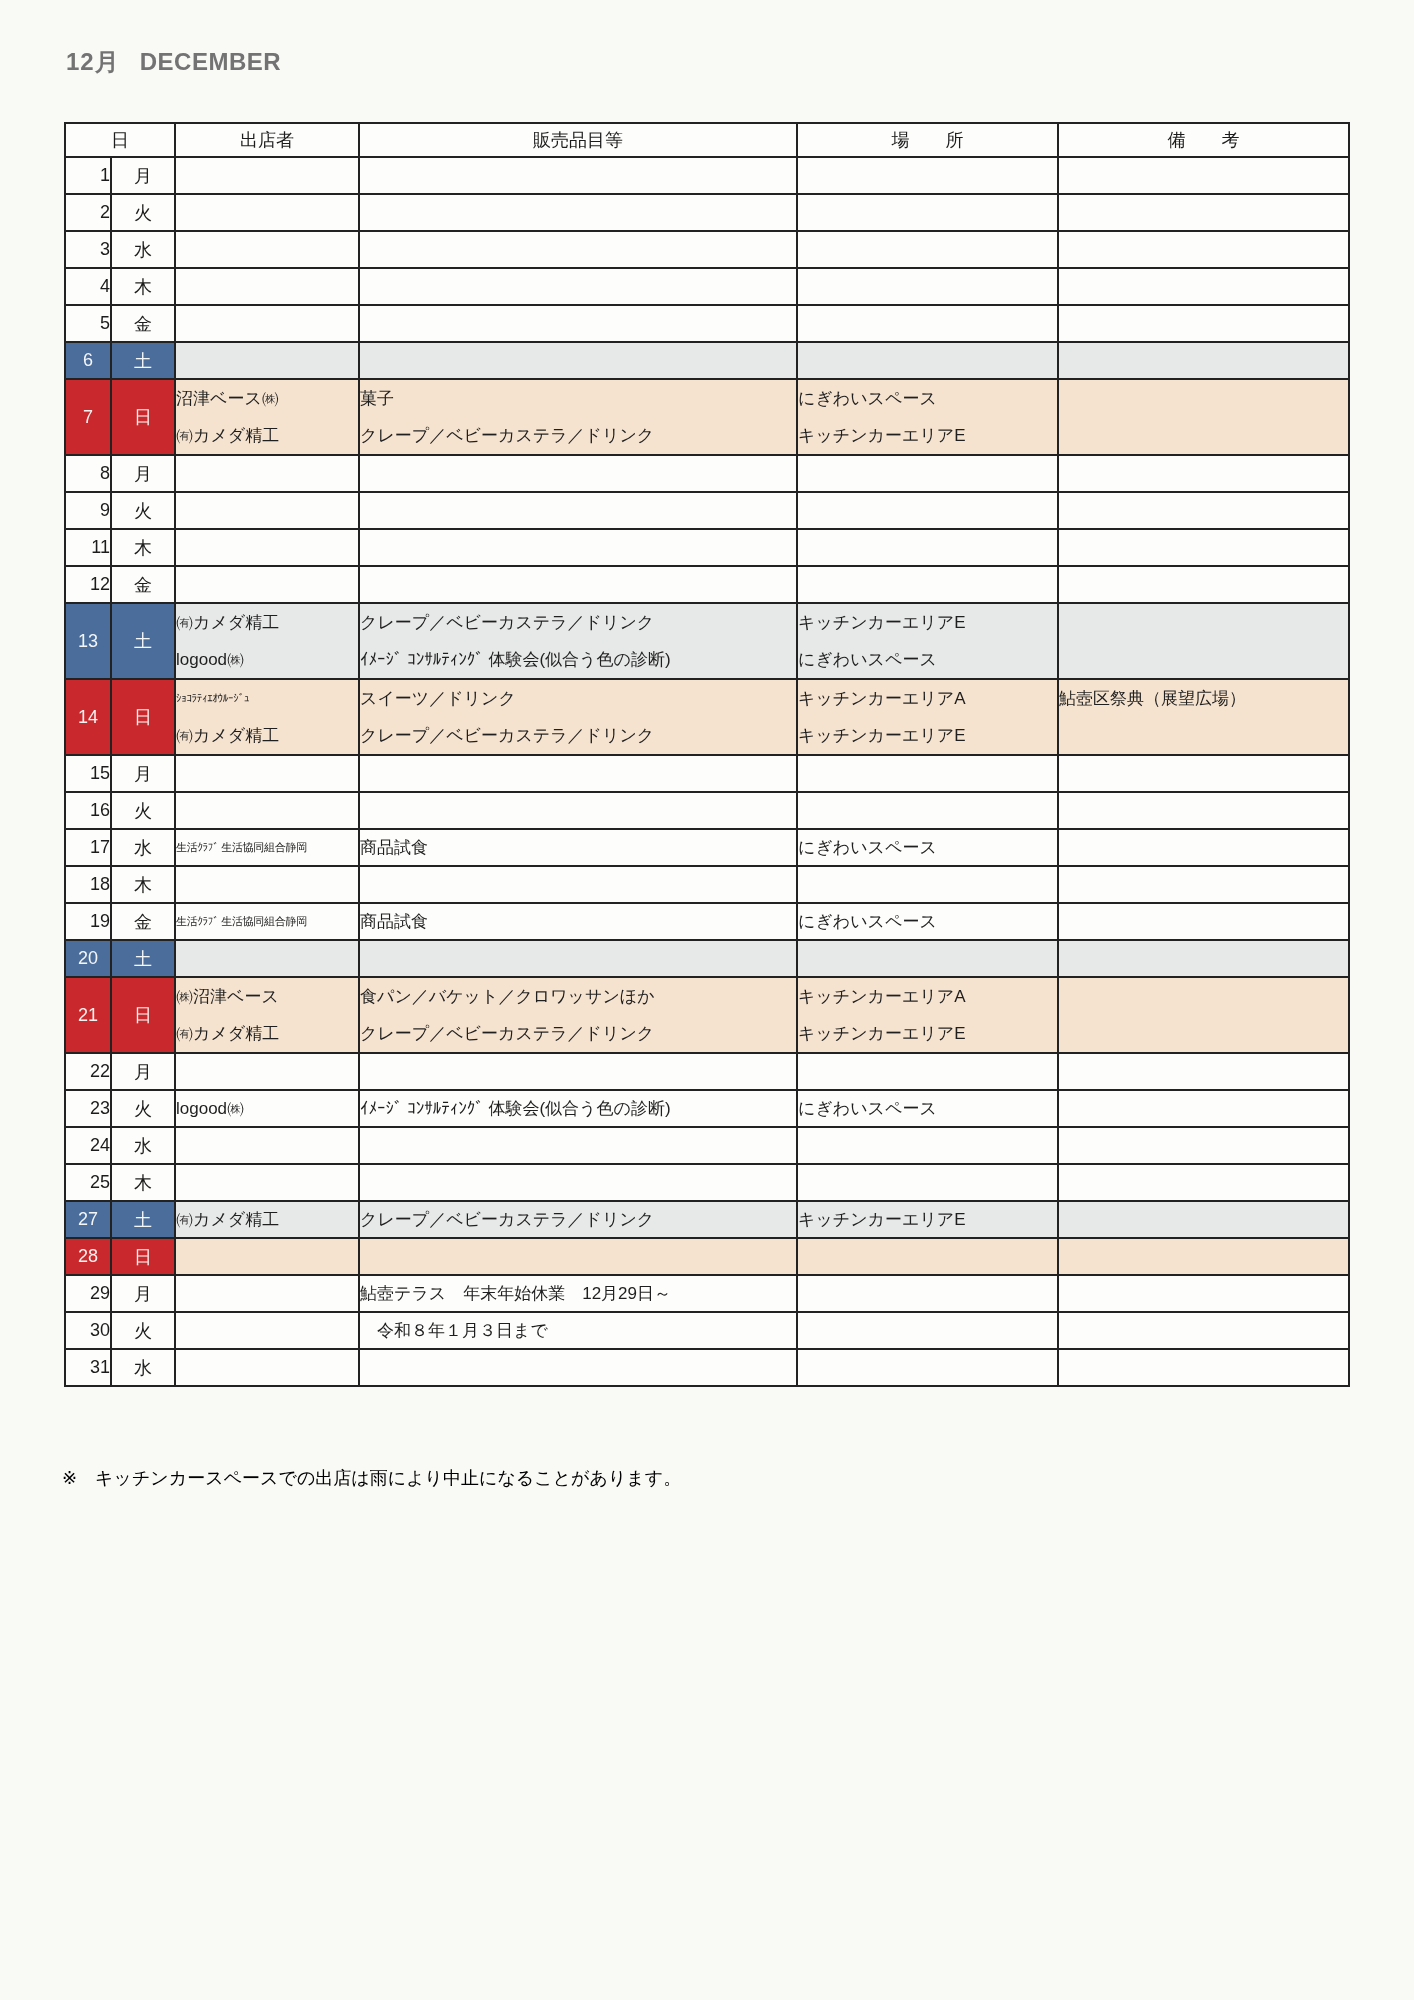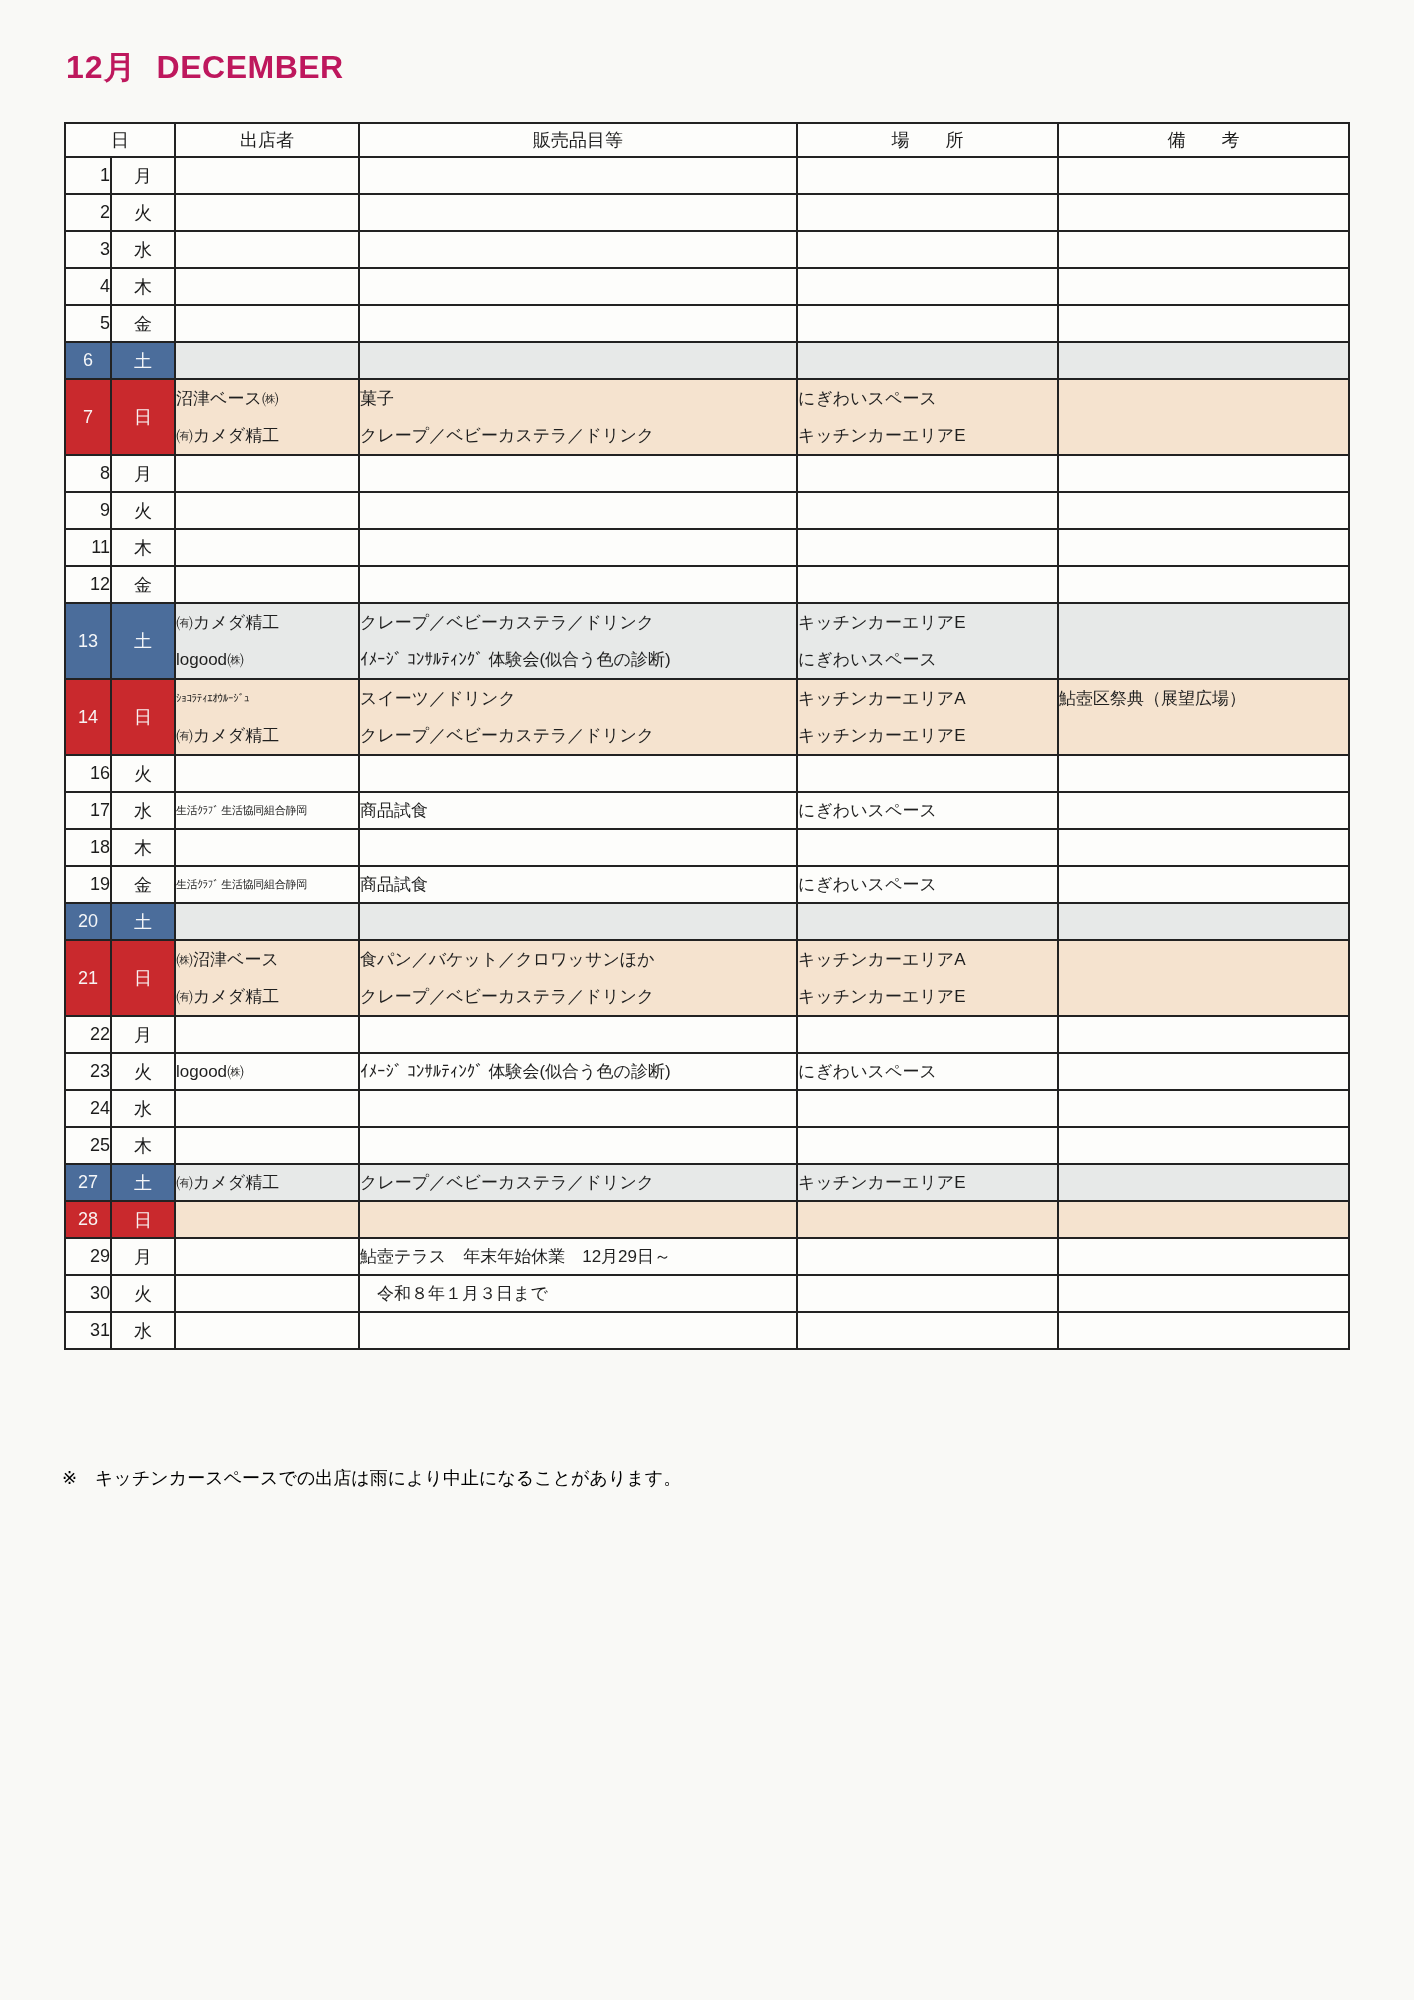--- a/index.html
+++ b/index.html
@@ -6,21 +6,21 @@
   body{
     width:1414px;height:2000px;
     background:#f9f9f6;
     font-family:"Liberation Sans","DejaVu Sans",sans-serif;
     color:#1f1f1f;
     position:relative;
     overflow:hidden;
   }
   .page-title{
     position:absolute;left:66px;top:46px;
-    font-size:32px;font-weight:700;color:#be185d;
+    font-size:24px;font-weight:700;color:#737373;
     letter-spacing:1px;white-space:nowrap;text-align:right;
   }
   .page-title .en{margin-left:20px;letter-spacing:0.5px;}
   table.schedule{
     position:absolute;left:64px;top:122px;
     border-collapse:collapse;table-layout:fixed;
     background:#fdfdfb;
   }
   table.schedule td, table.schedule th{
     border:2px solid #222;
@@ -201,20 +201,28 @@
         </td>
         <td class="content col-place">
           <div class="line">キッチンカーエリアA</div>
           <div class="line">キッチンカーエリアE</div>
         </td>
         <td class="content col-remarks">
           <div class="line">鮎壺区祭典（展望広場）</div>
         </td>
       </tr>
       <tr class="plain">
+        <td class="daynum">15</td>
+        <td class="wd">月</td>
+        <td class="content col-vendor"></td>
+        <td class="content col-items"></td>
+        <td class="content col-place"></td>
+        <td class="content col-remarks"></td>
+      </tr>
+      <tr class="plain">
         <td class="daynum">16</td>
         <td class="wd">火</td>
         <td class="content col-vendor"></td>
         <td class="content col-items"></td>
         <td class="content col-place"></td>
         <td class="content col-remarks"></td>
       </tr>
       <tr class="plain">
         <td class="daynum">17</td>
         <td class="wd">水</td>

